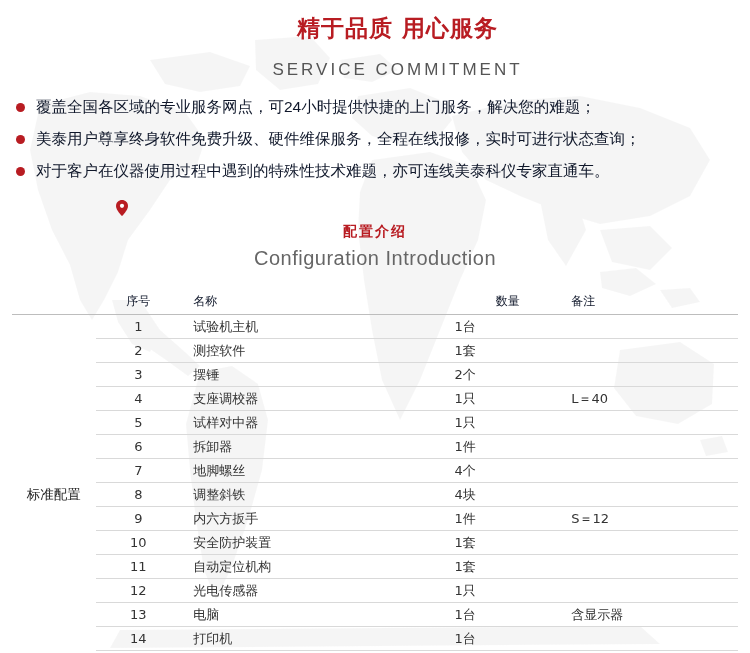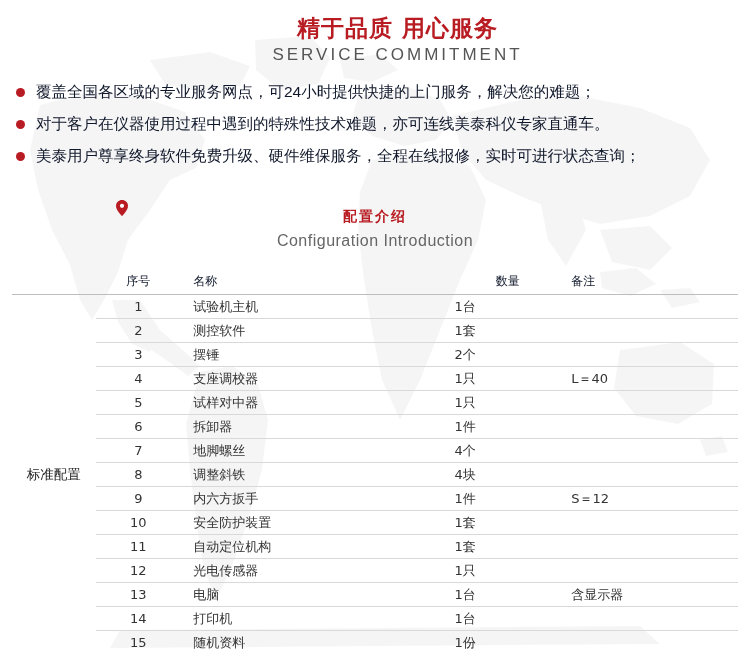--- a/index.html
+++ b/index.html
@@ -30,21 +30,21 @@
     color:#b81c22;
     letter-spacing:1px;
     line-height:28px;
     font-family:"DejaVu Sans","Liberation Sans",sans-serif;
   }
   .service-en{
     font-size:17px;
     color:#555;
     letter-spacing:3px;
     line-height:26px;
-    margin-top:0;
+    margin-top:15px;
     font-family:"Liberation Sans",sans-serif;
   }
   
   .bullets{
     position:relative;
     margin:12px 0 0 16px;
   }
   .bullet-row{
     display:flex;
     align-items:flex-start;
@@ -70,21 +70,21 @@
   }
   .config-cn{
     font-size:14px;
     font-weight:bold;
     color:#b81c22;
     letter-spacing:2px;
     font-family:"DejaVu Sans","Liberation Sans",sans-serif;
     margin-top:40px;
   }
   .config-en{
-    font-size:16px;
+    font-size:20px;
     color:#666;
     letter-spacing:.5px;
     margin-top:6px;
     font-family:"Liberation Sans",sans-serif;
   }
   
   .table-wrap{
     position:relative;
     margin:18px 12px 0 12px;
   }
@@ -174,25 +174,25 @@
   <div class="service-en">SERVICE COMMITMENT</div>
 </div>
 
 <div class="bullets">
   <div class="bullet-row">
     <span class="bullet-dot"></span>
     <span class="bullet-text">覆盖全国各区域的专业服务网点，可24小时提供快捷的上门服务，解决您的难题；</span>
   </div>
   <div class="bullet-row">
     <span class="bullet-dot"></span>
-    <span class="bullet-text">对于客户在仪器使用过程中遇到的特殊性技术难题，亦可连线美泰科仪专家直通车。</span>
+    <span class="bullet-text">美泰用户尊享终身软件免费升级、硬件维保服务，全程在线报修，实时可进行状态查询；</span>
   </div>
   <div class="bullet-row">
     <span class="bullet-dot"></span>
-    <span class="bullet-text">美泰用户尊享终身软件免费升级、硬件维保服务，全程在线报修，实时可进行状态查询；</span>
+    <span class="bullet-text">对于客户在仪器使用过程中遇到的特殊性技术难题，亦可连线美泰科仪专家直通车。</span>
   </div>
 </div>
 
 <div class="config-head">
   <div class="config-cn">配置介绍</div>
   <div class="config-en">Configuration Introduction</div>
 </div>
 
 <div class="table-wrap">
   <table class="cfg">

